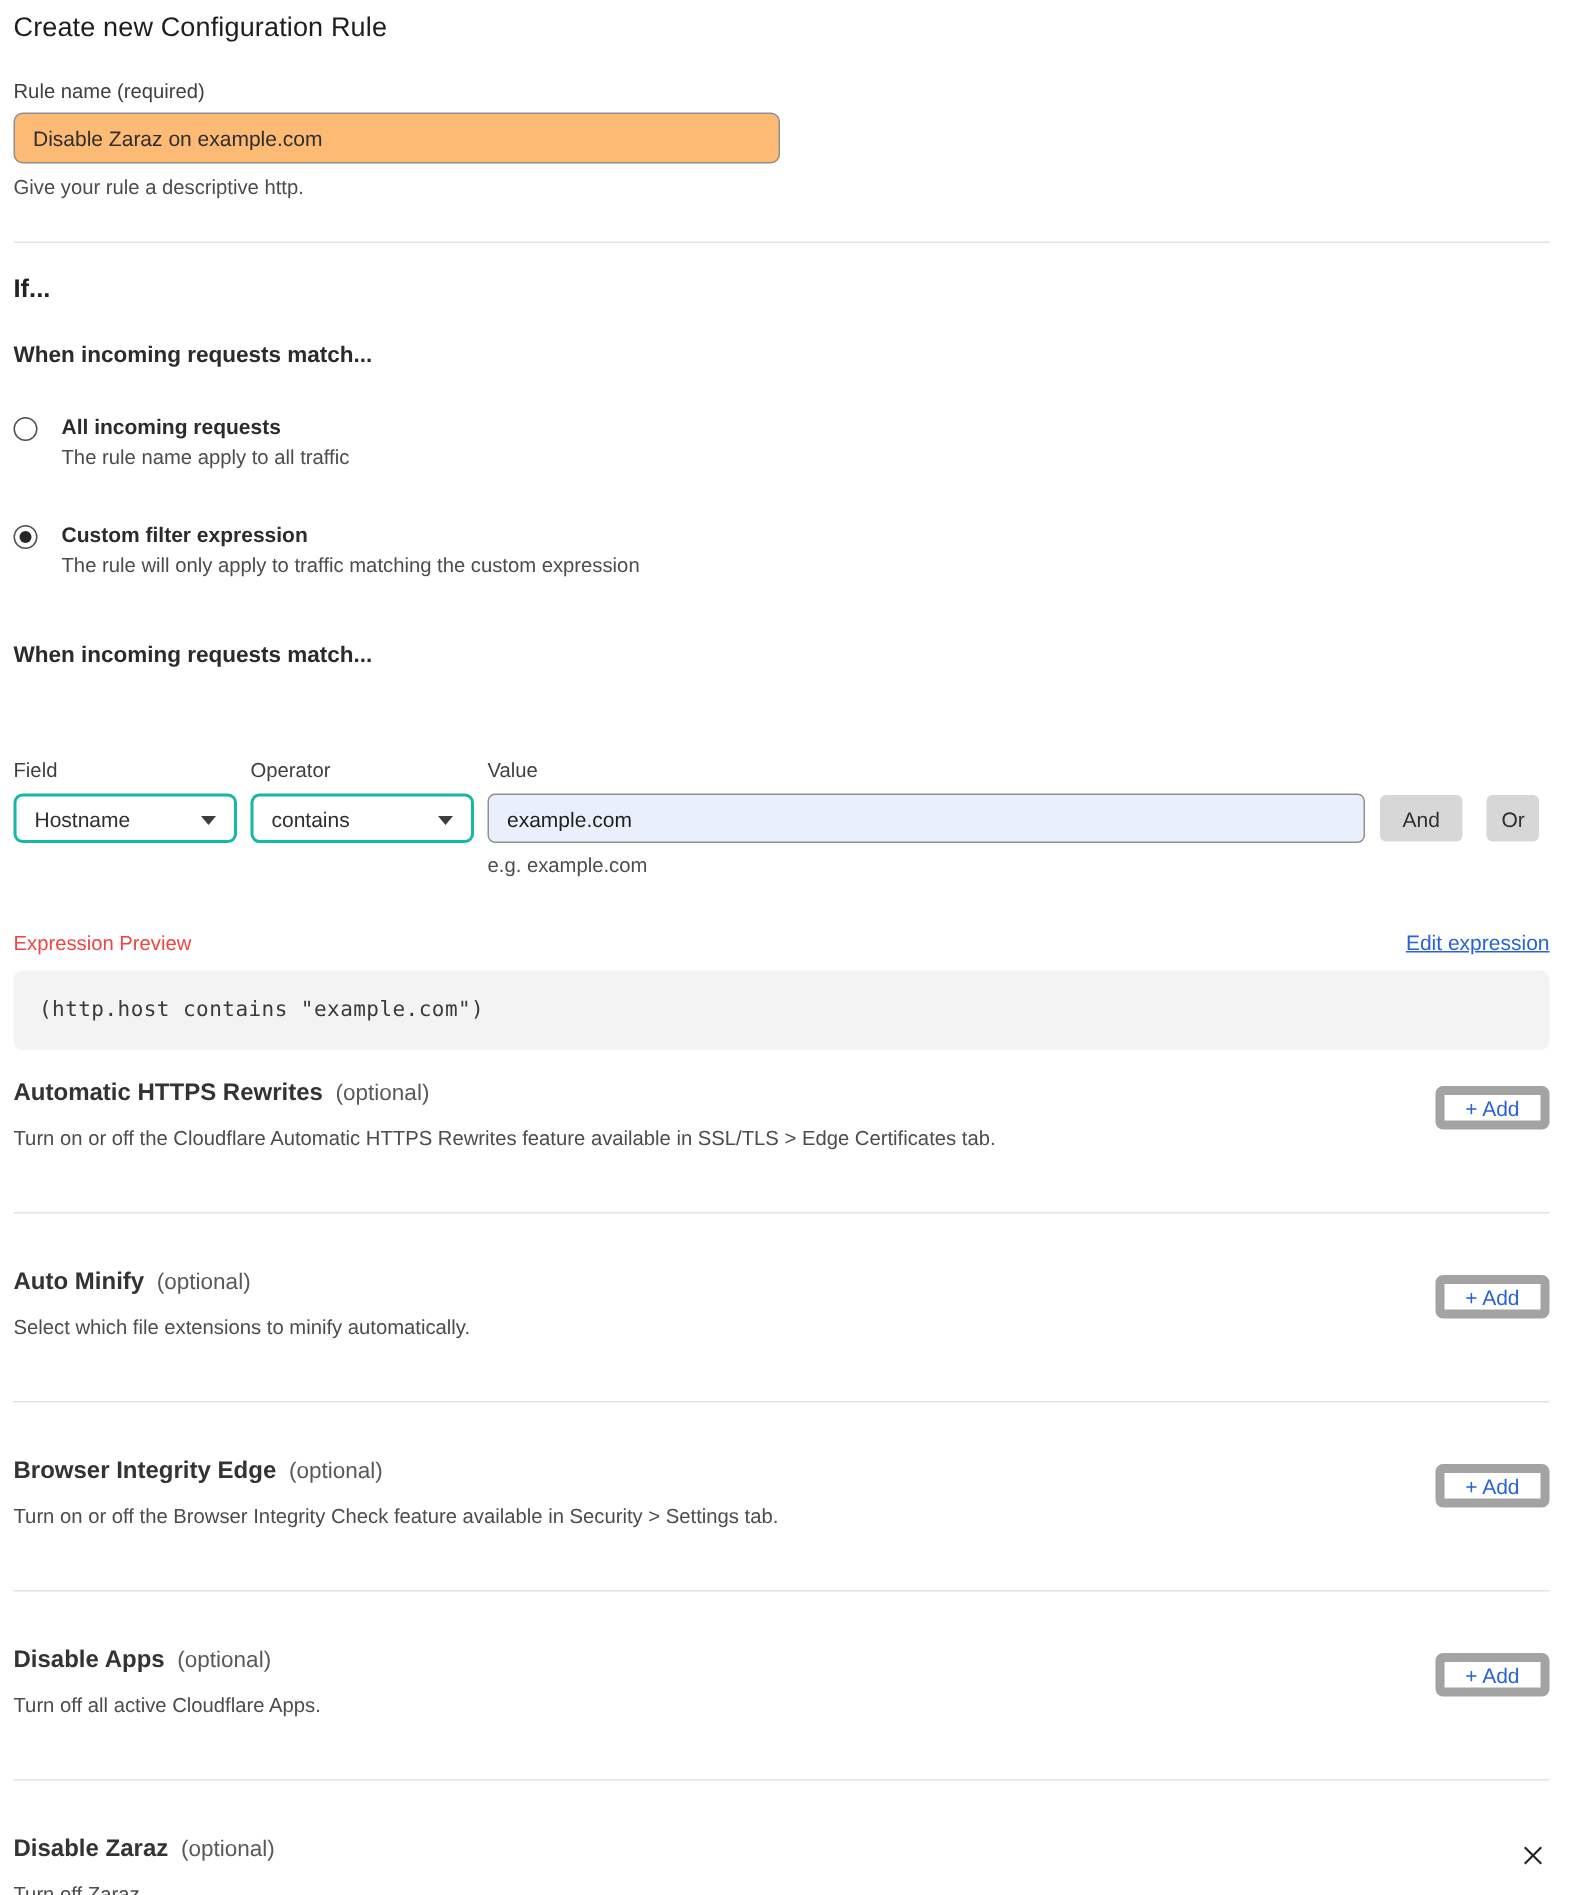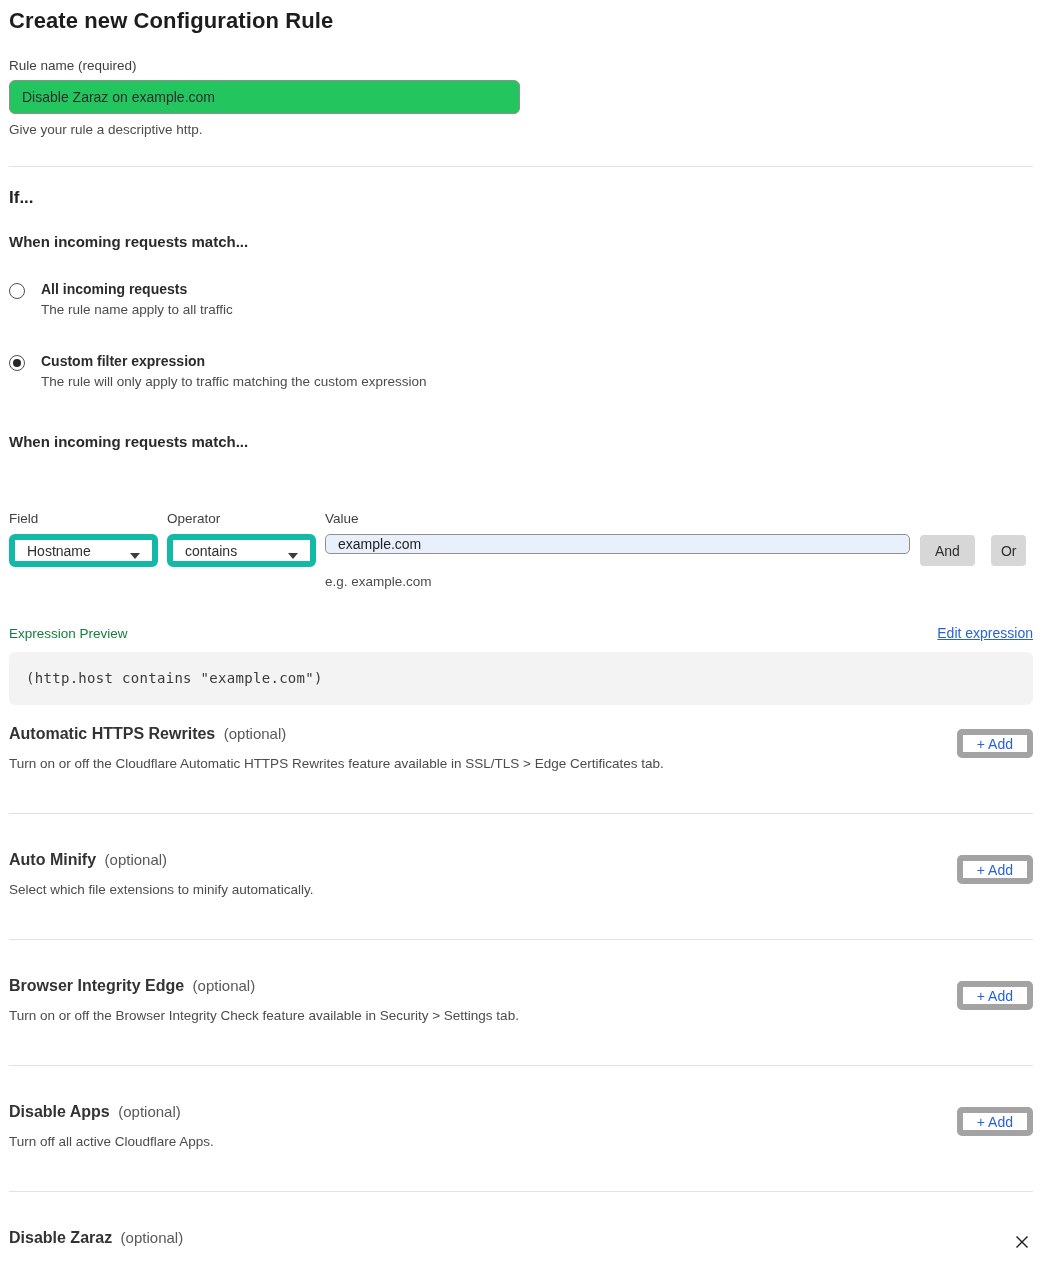--- a/index.html
+++ b/index.html
@@ -6,27 +6,27 @@
   html, body { background: #ffffff; }
   body {
     width: 1049px;
     min-height: 1263px;
     font-family: "Liberation Sans", sans-serif;
     color: #363636;
     -webkit-font-smoothing: antialiased;
   }
   .container { padding: 8px 16px 24px 9px; }
 
-  .page-title { font-size: 22px; font-weight: 700; color: #1d1d1d; letter-spacing: .1px; }
+  .page-title { font-size: 18px; font-weight: 400; color: #1d1d1d; letter-spacing: .1px; }
 
   
   .field-label { font-size: 13.5px; color: #3f3f3f; margin-top: 24px; }
   .rule-name-input {
     display: block; width: 511px; height: 34px; margin-top: 7px;
-    border: 1px solid #8f8f8f; border-radius: 6px; background: #22c55e;
+    border: 1px solid #8f8f8f; border-radius: 6px; background: #fdba74;
     padding: 0 12px; font-size: 14px; color: #2e2e2e;
     font-family: "Liberation Sans", sans-serif; outline: none;
   }
   .help-text { font-size: 13.5px; color: #4c4c4c; margin-top: 8px; }
 
   .divider { border: none; border-top: 1px solid #e2e2e2; margin-top: 29px; }
 
   .h-if { font-size: 17px; font-weight: 700; color: #222; margin-top: 21px; }
   .h-match { font-size: 15px; font-weight: 700; color: #2b2b2b; margin-top: 25px; }
 
@@ -48,46 +48,46 @@
   .h-match2 { margin-top: 44px; }
 
   
   .builder-labels { display: flex; margin-top: 21px; }
   .builder-labels .lbl { font-size: 13.5px; color: #3f3f3f; margin-top: 40px; }
   .lbl-field { width: 158px; }
   .lbl-operator { width: 158px; }
   .builder-row { display: flex; margin-top: 8px; align-items: stretch; }
   .select-box {
     position: relative; width: 149px; height: 33px; margin-right: 9px;
-    border: 6px solid #14b8a6; border-radius: 6px; background: #fff;
+    border: 2px solid #14b8a6; border-radius: 6px; background: #fff;
     display: flex; align-items: center; padding: 0 12px; font-size: 14px;
     color: #2e2e2e; cursor: pointer;
   }
   .caret {
     position: absolute; right: 12px; top: 13px; width: 0; height: 0;
     border-left: 5px solid transparent; border-right: 5px solid transparent;
     border-top: 6px solid #3d3d3d;
   }
   .value-input {
-    width: 585px; height: 20px; border: 1px solid #8f8f8f; border-radius: 5px;
+    width: 585px; height: 33px; border: 1px solid #8f8f8f; border-radius: 5px;
     background: #e9f0fb; padding: 0 12px; font-size: 14px; color: #1f1f1f;
     font-family: "Liberation Sans", sans-serif; outline: none;
   }
   .andor { display: flex; margin-left: 10px; align-items: center; }
   .btn-gray {
     height: 31px; border: none; border-radius: 4px; background: #d7d7d7;
     color: #2f2f2f; font-size: 14px; font-family: "Liberation Sans", sans-serif;
     padding: 0 15px; cursor: pointer;
   }
   .btn-gray + .btn-gray { margin-left: 16px; padding: 0 10px; }
   .value-hint { font-size: 13.5px; color: #4c4c4c; margin-top: 7px; margin-left: 316px; }
 
   
   .preview-head { display: flex; justify-content: space-between; align-items: baseline; margin-top: 36px; }
-  .preview-label { font-size: 13.5px; color: #15803d; }
+  .preview-label { font-size: 13.5px; color: #ef4444; }
   .edit-link { font-size: 14px; color: #2762da; text-decoration: underline; cursor: pointer; }
   .code-box {
     margin-top: 11px; background: #f3f3f3; border-radius: 6px;
     padding: 17px 17px 18px 17px; min-height: 52px;
   }
   .code-box code {
     font-family: "DejaVu Sans Mono", "Liberation Mono", monospace;
     font-size: 14px; color: #3a3a3a; letter-spacing: .3px;
   }
 

